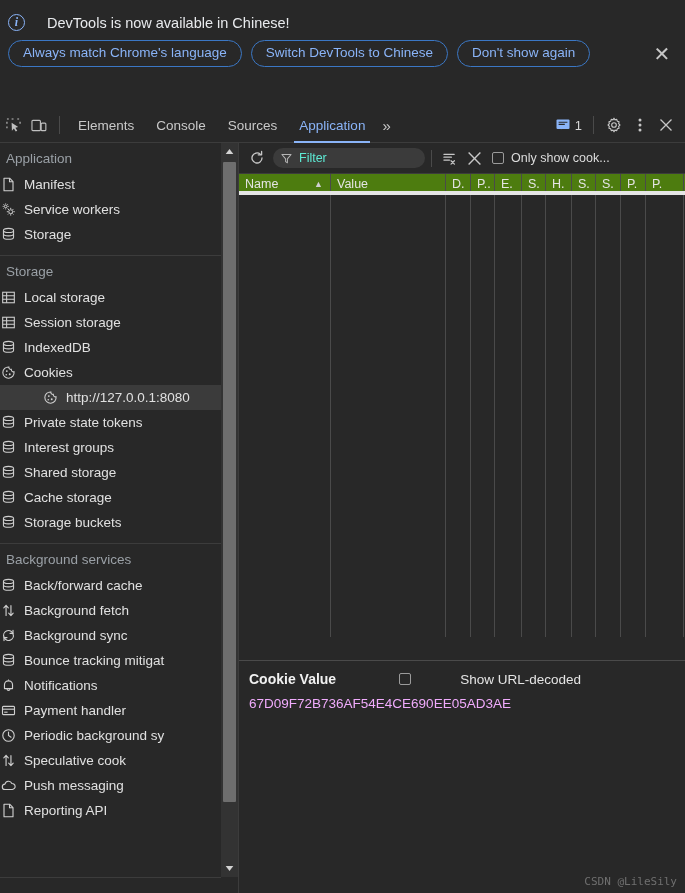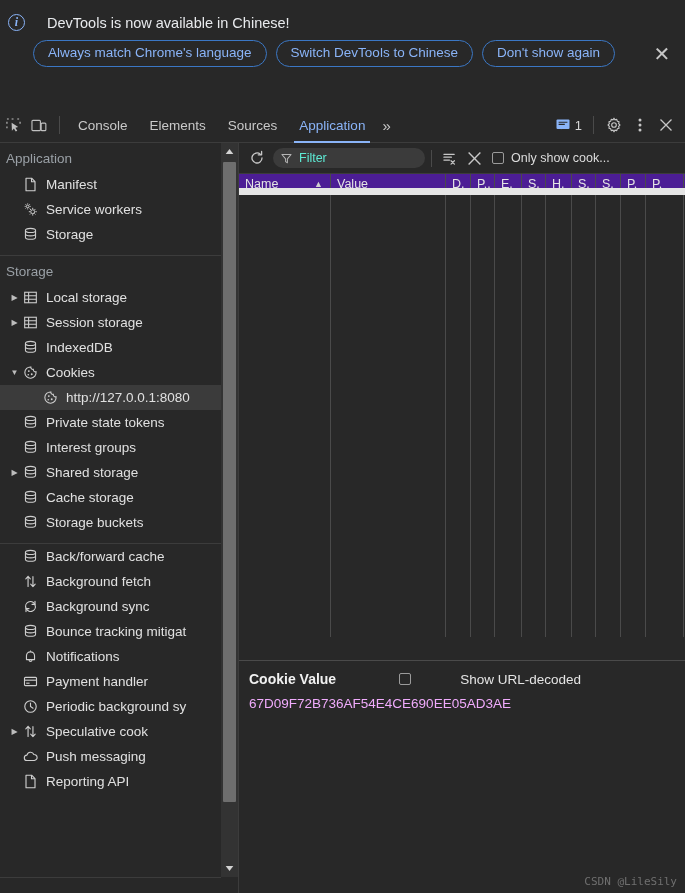--- a/index.html
+++ b/index.html
@@ -20,21 +20,21 @@
   }
   .banner-row1 { display: flex; align-items: center; padding: 14px 0 0 8px; }
   .info-icon {
     width: 17px; height: 17px; border-radius: 50%;
     border: 1.6px solid #8ab4f8; color: #8ab4f8;
     font-size: 12px; line-height: 14px; text-align: center;
     font-family: "Liberation Serif", serif; font-style: italic; font-weight: bold;
     flex: none;
   }
   .banner-text { margin-left: 22px; font-size: 14.5px; color: #e8eaed; }
-  .banner-btns { padding: 9px 0 12px 8px; display: flex; flex-wrap: wrap; gap: 4px 9px; width: 640px; justify-content: center;}
+  .banner-btns { padding: 9px 0 12px 8px; display: flex; flex-wrap: wrap; gap: 4px 9px; width: 640px;}
   .pill {
     border: 1px solid #3b77c4; border-radius: 14px;
     background: transparent; color: #8ab4f8;
     font-size: 13.5px; padding: 4px 14px 5px 14px; line-height: 16px;
     font-family: "Liberation Sans", sans-serif; cursor: pointer; white-space: nowrap;
   }
   .banner-close {
     position: absolute; right: 12px; top: 44px;
     width: 22px; height: 22px; color: #c7c7c7; font-size: 20px;
     line-height: 20px; text-align: center; cursor: pointer;
@@ -68,21 +68,21 @@
 
   
   .sidebar {
     position: absolute; left: 0; top: 143px; width: 221px; height: 734px;
     background: #282828; overflow: hidden;
   }
   .sb-section-title {
     font-size: 13.5px; color: #9aa0a6; padding: 8px 0 6px 6px;
   }
   .sb-item {
-    display: flex; align-items: center; height: 25px; padding-left: 22px;
+    display: flex; align-items: center; height: 25px; 
     font-size: 13.5px; color: #e0e0e0; cursor: pointer; white-space: nowrap;
   }
   .sb-item.indent2 { padding-left: 42px; }
   .sb-item.selected { background: #3b3b3b; }
   .sb-arrow {
     width: 11px; height: 11px; flex: none; margin-left: -13px; margin-right: 2px;
     color: #bdbdbd; font-size: 8px; line-height: 11px; text-align: center;
   }
   .sb-arrow.placeholder { visibility: hidden; }
   .sb-ico {
@@ -126,21 +126,21 @@
   .pt-sep { width: 1px; height: 17px; background: #4a4a4a; margin: 0 6px; flex: none; }
   .only-show { display: flex; align-items: center; margin-left: 6px; cursor: pointer; text-align: center; }
   .cb {
     width: 12px; height: 12px; border: 1px solid #9b9b9b; border-radius: 2px;
     background: transparent; flex: none;
   }
   .only-show-label { font-size: 12.5px; color: #dcdcdc; margin-left: 7px; white-space: nowrap; }
 
   
   .grid { position: relative; height: 485px; overflow: hidden; }
-  .grid-head { display: flex; height: 21px; background: #4c1d95; border-bottom: 7px solid #e5e5e5; }
+  .grid-head { display: flex; height: 21px; background: #4d7c0f; border-bottom: 4px solid #e5e5e5; }
   .gh-cell {
     font-size: 12.5px; color: #e4e4e4; padding: 0 6px; line-height: 21px;
     border-right: 1px solid #4a4a4a; overflow: hidden; white-space: nowrap; cursor: pointer;
     position: relative;
   }
   .sort-arrow { font-size: 9px; color: #d0d0d0; position: absolute; right: 7px; top: 0; line-height: 21px; }
   .grid-row { display: flex; height: 22px; background: #323232; }
   .gr-cell {
     font-size: 12.5px; color: #e4e4e4; padding: 0 6px; line-height: 22px;
     border-right: 1px solid #4a4a4a; overflow: hidden; white-space: nowrap;
@@ -196,22 +196,22 @@
       </svg>
     </div>
     <div class="tb-icon">
       <svg width="16" height="15" viewBox="0 0 17 16">
         <rect x="1" y="2.5" width="9" height="11" rx="1" stroke="#c0c0c0" stroke-width="1.2" fill="none"></rect>
         <rect x="10.8" y="5.5" width="5" height="8" rx="1" stroke="#c0c0c0" stroke-width="1.2" fill="none"></rect>
       </svg>
     </div>
     <div class="tb-sep"></div>
 
+    <div class="tab">Elements</div>
     <div class="tab">Console</div>
-    <div class="tab">Elements</div>
     <div class="tab">Sources</div>
     <div class="tab active">Application</div>
     <div class="tab-more">»</div>
 
     <div class="tb-right">
       <div class="msg-badge">
         <span>
           <svg width="14" height="14" viewBox="0 0 14 14">
             <rect x="0.5" y="1.5" width="13" height="9.5" rx="1" fill="#8ab4f8"></rect>
             <path d="M3 8.6l2.2 2.9V8.6z" fill="#8ab4f8"></path>
@@ -407,20 +407,21 @@
             <g stroke="#cfcfcf" stroke-width="1.15" fill="none">
               <ellipse cx="8" cy="3.7" rx="5.4" ry="2.2"></ellipse>
               <path d="M2.6 3.7v3.6c0 1.2 2.4 2.2 5.4 2.2s5.4-1 5.4-2.2V3.7"></path>
               <path d="M2.6 7.3v3.6c0 1.2 2.4 2.2 5.4 2.2s5.4-1 5.4-2.2V7.3"></path>
             </g>
           </svg>
         </span>
         <span>Storage buckets</span>
       </div>
       <div class="sb-divider"></div>
+      <div class="sb-section-title">Background services</div>
       <div class="sb-item">
         <span class="sb-arrow placeholder"></span>
         <span class="sb-ico">
           <svg width="15" height="15" viewBox="0 0 16 16">
             <g stroke="#cfcfcf" stroke-width="1.15" fill="none">
               <ellipse cx="8" cy="3.7" rx="5.4" ry="2.2"></ellipse>
               <path d="M2.6 3.7v3.6c0 1.2 2.4 2.2 5.4 2.2s5.4-1 5.4-2.2V3.7"></path>
               <path d="M2.6 7.3v3.6c0 1.2 2.4 2.2 5.4 2.2s5.4-1 5.4-2.2V7.3"></path>
             </g>
           </svg>

